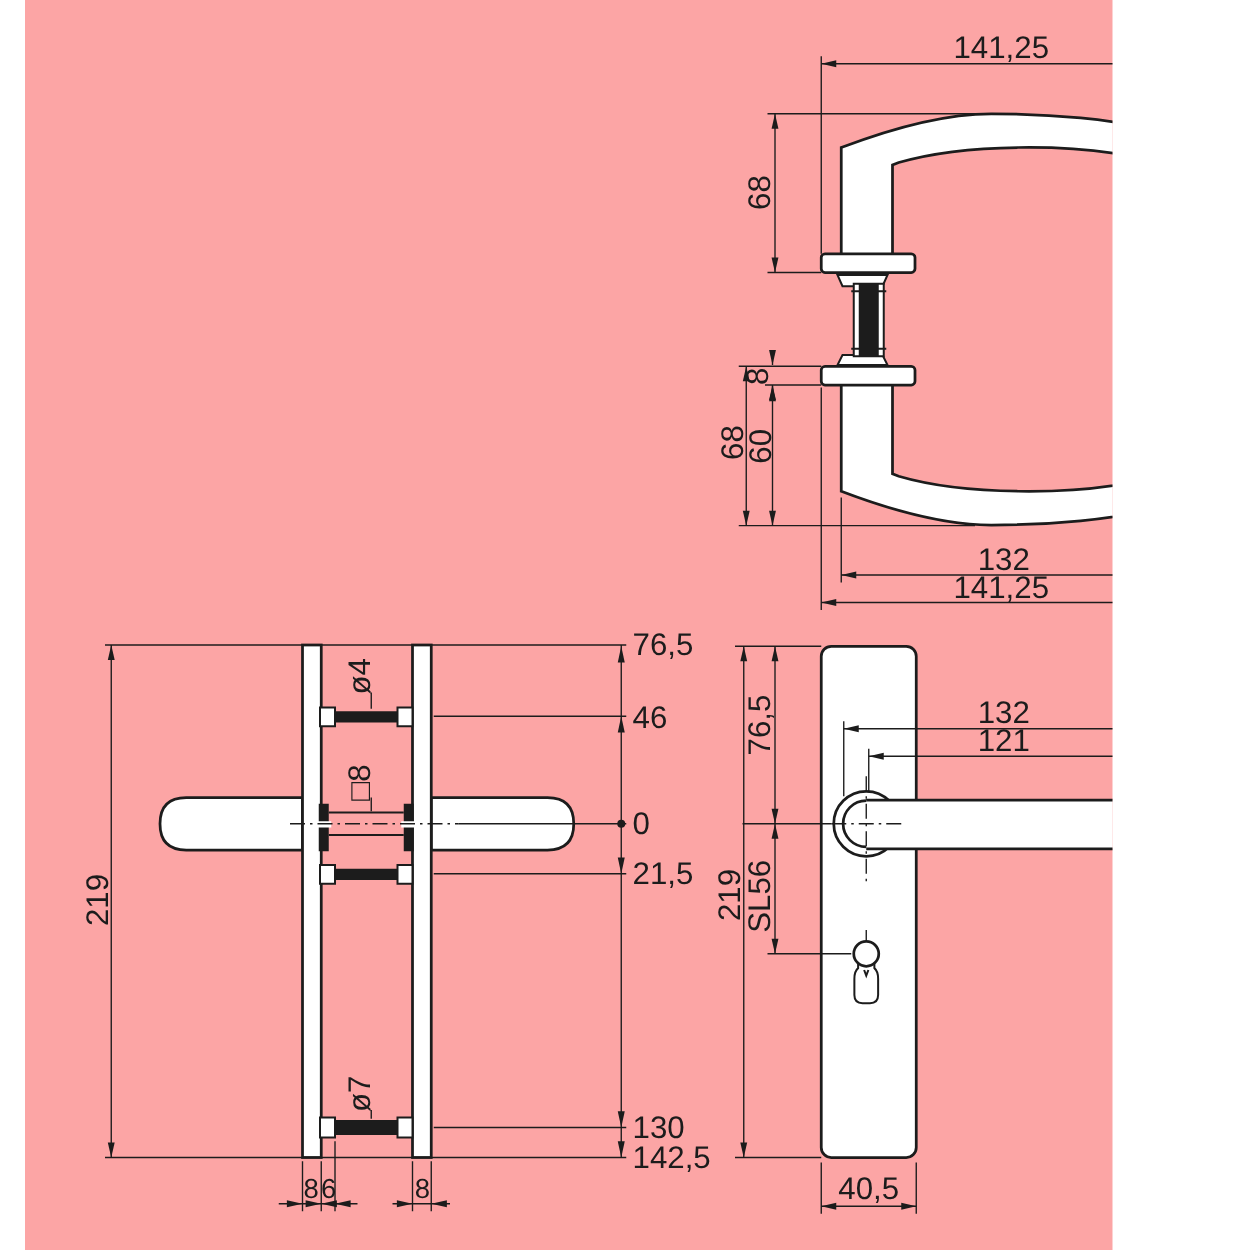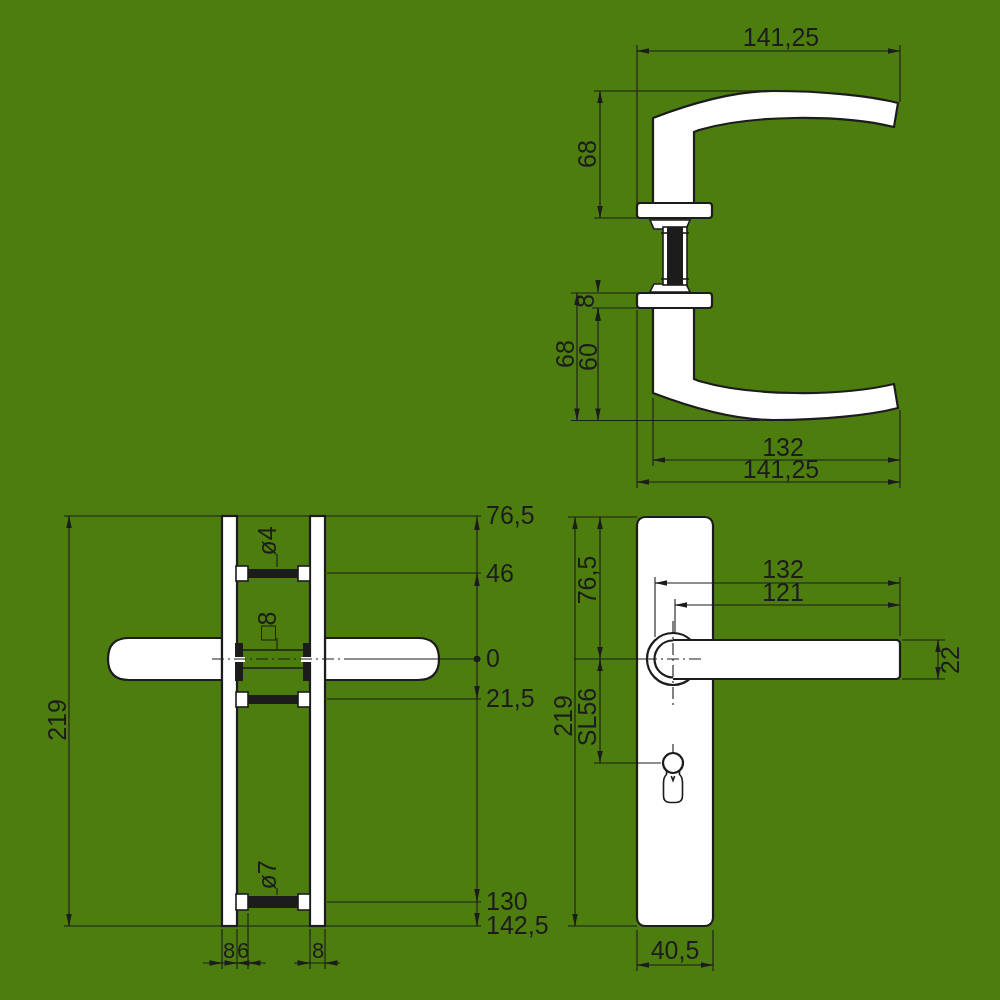--- a/index.html
+++ b/index.html
@@ -1,16 +1,16 @@
 <!DOCTYPE html>
 <html><head>
 <meta charset="utf-8">
 <style>
   html,body{margin:0;padding:0;background:#ffffff;}
-  .stage{width:1000px;height:1000px;position:relative;background:#4d7c0f;overflow:hidden;}
+  .stage{width:870px;height:1000px;position:relative;background:#fca5a5;overflow:hidden;margin-left:20px;}
   svg{display:block;}
   text{fill:#1c1c1c;font-family:"Liberation Sans","DejaVu Sans",sans-serif;}
   .dimtxt{font-size:25px;}
   .dimtxt-sm{font-size:22px;}
   .obj{stroke:#1c1c1c;stroke-width:2.2;fill:#ffffff;}
   .objthin{stroke:#1c1c1c;stroke-width:1.6;fill:#ffffff;}
   .solid{fill:#1c1c1c;stroke:none;}
   .dim{stroke:#1c1c1c;stroke-width:1.1;fill:none;}
   .ctr{stroke:#1c1c1c;stroke-width:1.1;fill:none;stroke-dasharray:12 4 2 4;}
   .arrhead{fill:#1c1c1c;stroke:none;}

